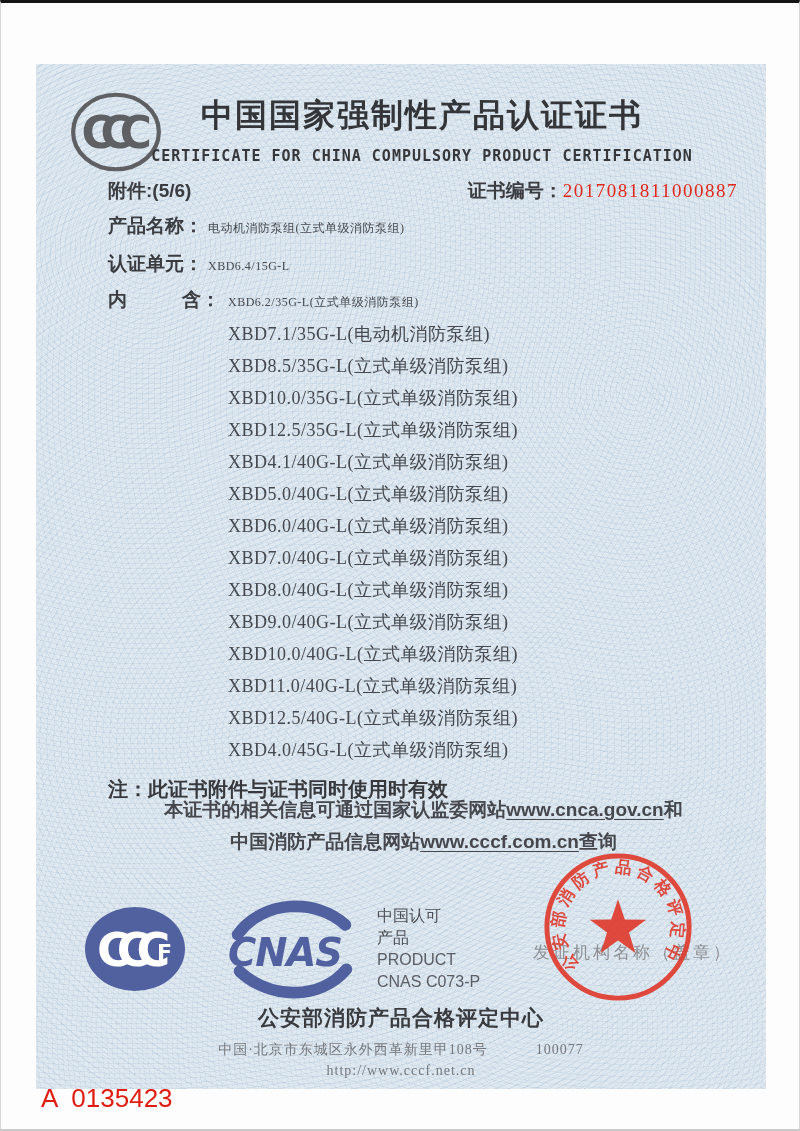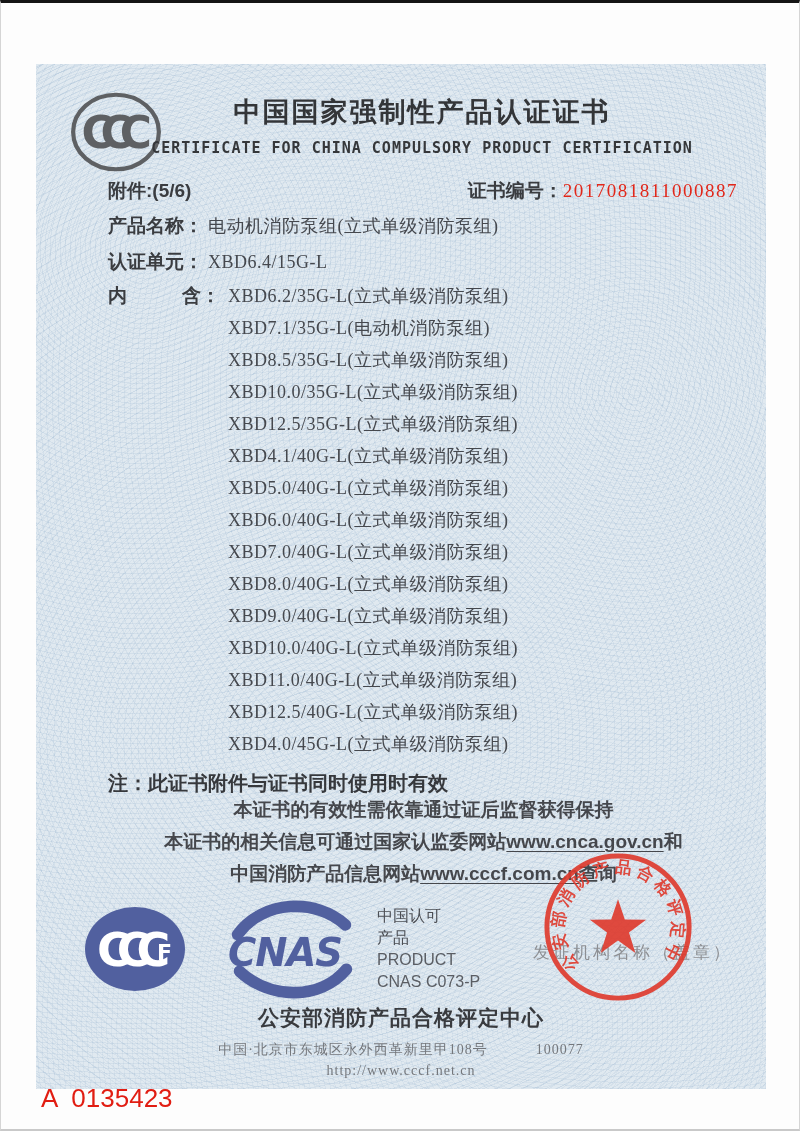--- a/index.html
+++ b/index.html
@@ -12,27 +12,27 @@
       repeating-radial-gradient(circle at 15% 18%, rgba(125,160,195,.14) 0 1px, rgba(0,0,0,0) 1px 5px),
       repeating-radial-gradient(circle at 82% 32%, rgba(125,160,195,.12) 0 1px, rgba(0,0,0,0) 1px 6px),
       repeating-radial-gradient(circle at 38% 66%, rgba(125,160,195,.12) 0 1px, rgba(0,0,0,0) 1px 7px),
       repeating-radial-gradient(circle at 68% 94%, rgba(125,160,195,.10) 0 1px, rgba(0,0,0,0) 1px 5px);
     color:#3f4146;
   }
   
   .header{position:absolute;top:22px;left:0;right:0;height:115px;}
   .ccc-mark{position:absolute;left:33px;top:5px;width:94px;height:82px;}
   .titles{position:absolute;left:0;right:0;top:8px;text-align:center;padding-left:42px;}
-  .title-cn{font-size:27px;font-weight:bold;letter-spacing:2px;color:#333538;font-family:"Liberation Sans","DejaVu Sans",sans-serif;}
+  .title-cn{font-size:32px;font-weight:bold;letter-spacing:2px;color:#333538;font-family:"Liberation Sans","DejaVu Sans",sans-serif;}
   .title-en{margin-top:9px;font-size:15px;font-weight:bold;letter-spacing:1px;color:#35373a;font-family:"DejaVu Sans Mono","Liberation Mono",monospace;}
   
   .bodyblock{position:absolute;top:110px;left:0;right:0;padding:0 28px 0 72px;}
   .row{font-size:19px;line-height:36px;white-space:nowrap;}
   .row .lbl{display:inline-block;width:100px;font-weight:bold;color:#3a3c40;font-family:"Liberation Sans","DejaVu Sans",sans-serif;}
-  .row .val{font-size:18px;color:#45484e;letter-spacing:.5px;}
+  .row .val{font-size:12px;color:#45484e;letter-spacing:.5px;}
   .attach-row{display:flex;justify-content:space-between;line-height:34px;}
   .attach{font-weight:bold;font-family:"Liberation Sans","DejaVu Sans",sans-serif;color:#3a3c40;}
   .certno-lbl{font-weight:bold;font-family:"Liberation Sans","DejaVu Sans",sans-serif;color:#3a3c40;}
   .certno{color:#e1271a;letter-spacing:1.5px;font-size:19px;}
   .lbl-spread{display:inline-flex !important;justify-content:space-between;width:112px !important;margin-right:8px;}
   .lbl-spread i{font-style:normal;}
   .model-list{margin-left:120px;}
   .model{font-size:18px;line-height:32px;color:#45484e;letter-spacing:.5px;white-space:nowrap;}
   .note{margin-top:6px;font-size:20px;font-weight:bold;line-height:34px;color:#36383c;font-family:"Liberation Sans","DejaVu Sans",sans-serif;}
   
@@ -106,21 +106,20 @@
         <div class="model">XBD9.0/40G-L(立式单级消防泵组)</div>
         <div class="model">XBD10.0/40G-L(立式单级消防泵组)</div>
         <div class="model">XBD11.0/40G-L(立式单级消防泵组)</div>
         <div class="model">XBD12.5/40G-L(立式单级消防泵组)</div>
         <div class="model">XBD4.0/45G-L(立式单级消防泵组)</div>
       </div>
       <div class="note">注：此证书附件与证书同时使用时有效</div>
     </div>
 
     <div class="statements">
-      <div>本证书的有效性需依靠通过证后监督获得保持</div>
       <div><span>本证书的相关信息可通过国家认监委网站</span><span class="url">www.cnca.gov.cn</span><span>和</span></div>
       <div><span>中国消防产品信息网站</span><span class="url">www.cccf.com.cn</span><span>查询</span></div>
     </div>
 
     <div class="logos">
       <svg class="cccf-logo" viewBox="0 0 102 90">
         <ellipse cx="51" cy="45" rx="50" ry="42" fill="#51609f"></ellipse>
         <text x="13" y="62" font-family="'DejaVu Sans',sans-serif" font-size="46" font-weight="bold" letter-spacing="-14" fill="#ffffff">CCC</text>
         <text x="73" y="56" font-family="'DejaVu Sans',sans-serif" font-size="22" font-weight="bold" fill="#ffffff">F</text>
       </svg>

